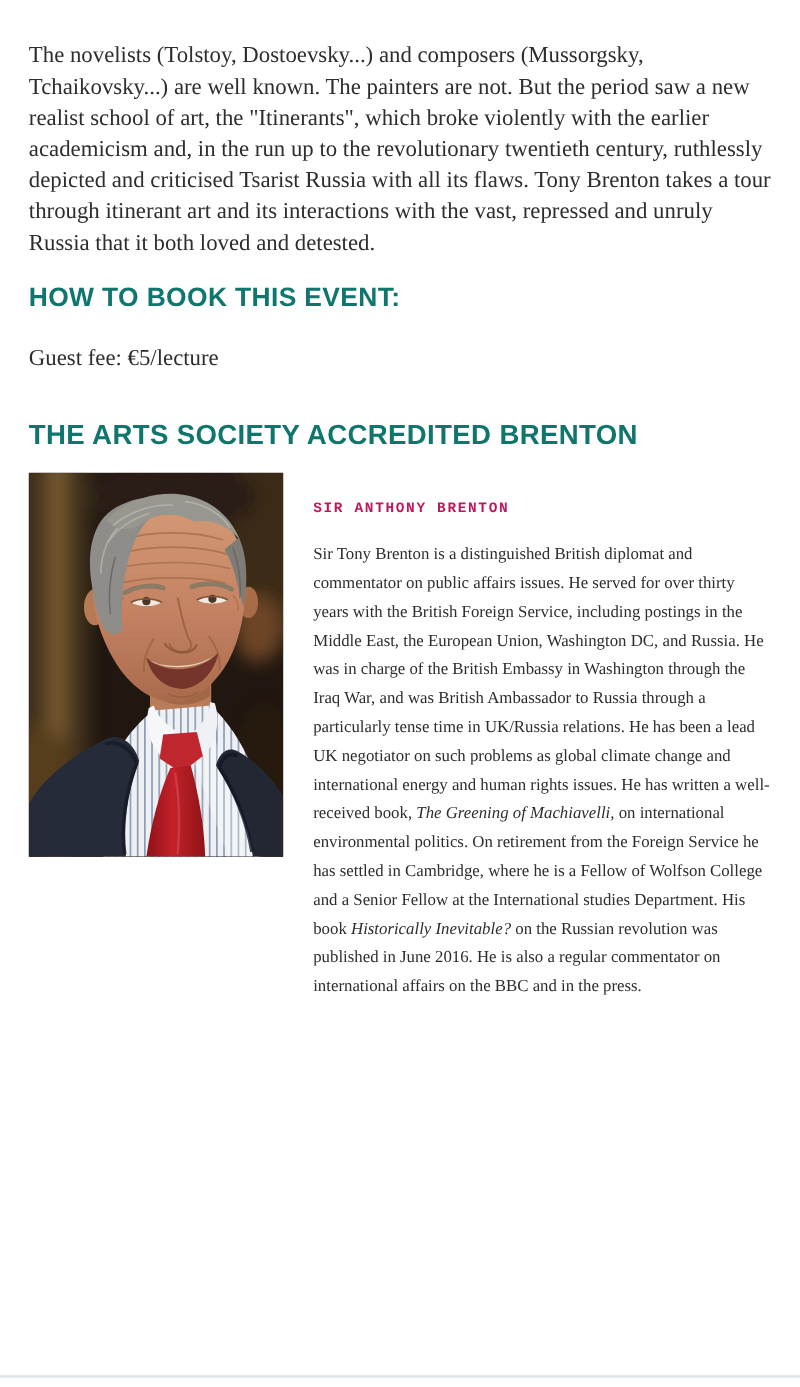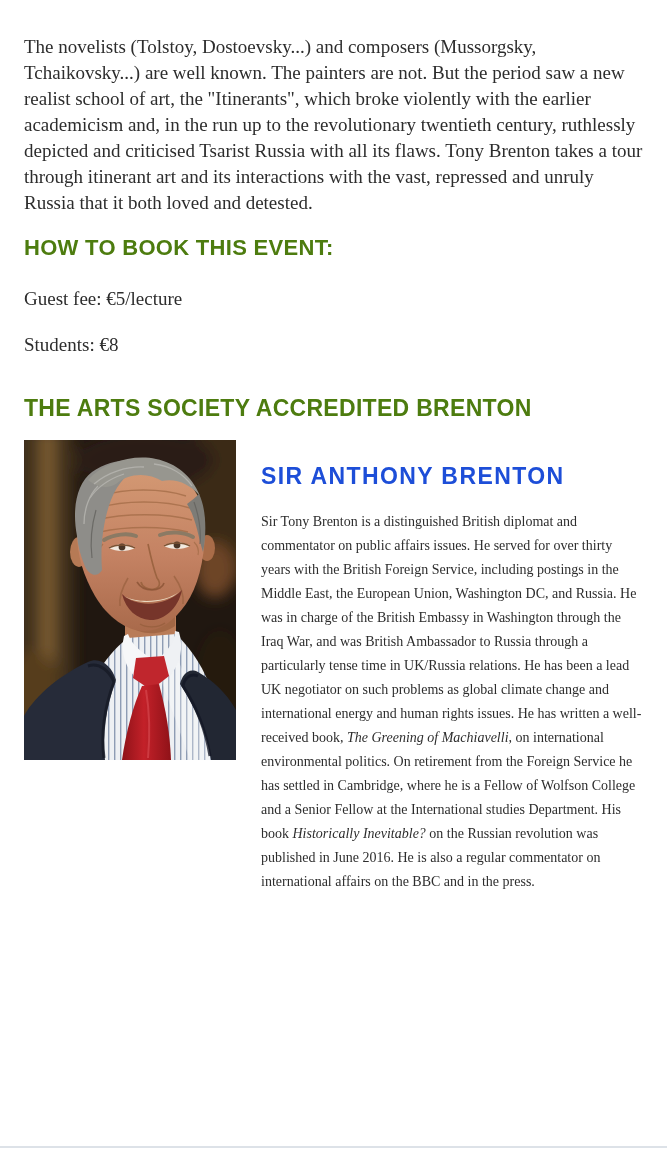--- a/index.html
+++ b/index.html
@@ -6,49 +6,48 @@
   body{
     width:667px;height:1156px;position:relative;overflow:hidden;
     background:#ffffff;
     font-family:"Liberation Serif","DejaVu Serif",serif;
     color:#2d2d2d;
   }
   .page{box-sizing:border-box;padding:34px 22px 0 24px;}
   .intro{font-size:19px;line-height:26px;margin:0;max-width:624px;}
   .section-heading{
     font-family:"Liberation Sans","DejaVu Sans",sans-serif;
-    font-weight:700;color:#4d7c0f;line-height:1.1;letter-spacing:.3px;
+    font-weight:700;color:#0f766e;line-height:1.1;letter-spacing:.3px;
   }
   #booking-heading{font-size:22px;margin:20px 0 26px;}
   .booking-item{font-size:19px;line-height:26px;margin:0 0 20px;max-width:624px;}
   #lecturer-heading{font-size:23px;margin:38px 0 19px;}
   .lecturer-row{display:flex;align-items:flex-start;}
   .photo-frame{flex:0 0 212px;width:212px;height:320px;margin-right:25px;overflow:hidden;background:#1f1710;}
   .photo-frame svg{display:block;}
   .bio-col{width:384px;}
   .lecturer-name{
-    font-family:Liberation Sans, sans-serif;
-    font-weight:700;font-size:23px;letter-spacing:1.4px;color:#1d4ed8;
+    font-family:Liberation Mono, monospace;
+    font-weight:700;font-size:12px;letter-spacing:1.4px;color:#be185d;
     margin:23px 0 0;line-height:1.2;
   }
   .bio{font-size:14px;line-height:24px;margin:19px 0 0;}
   .bio em{font-style:italic;}
   .bottom-divider{position:absolute;left:0;right:0;top:1146px;border-top:2px solid #dde2e8;z-index:3;}
 </style>
 </head>
 <body>
 
 <div class="page">
 
   <p class="intro">The novelists (Tolstoy, Dostoevsky...) and composers (Mussorgsky, Tchaikovsky...) are well known. The painters are not. But the period saw a new realist school of art, the "Itinerants", which broke violently with the earlier academicism and, in the run up to the revolutionary twentieth century, ruthlessly depicted and criticised Tsarist Russia with all its flaws. Tony Brenton takes a tour through itinerant art and its interactions with the vast, repressed and unruly Russia that it both loved and detested.</p>
 
   <h2 class="section-heading" id="booking-heading">HOW TO BOOK THIS EVENT:</h2>
 
   <p class="booking-item">Guest fee: €5/lecture</p>
-  <p class="booking-item">Students: €8</p>
 
   <h2 class="section-heading" id="lecturer-heading">THE ARTS SOCIETY ACCREDITED BRENTON</h2>
 
   <div class="lecturer-row">
 
     <div class="photo-frame">
 
       <svg width="212" height="320" viewBox="0 0 212 320" aria-hidden="true">
         <defs>
           <filter id="bgblur" x="-30%" y="-30%" width="160%" height="160%">

